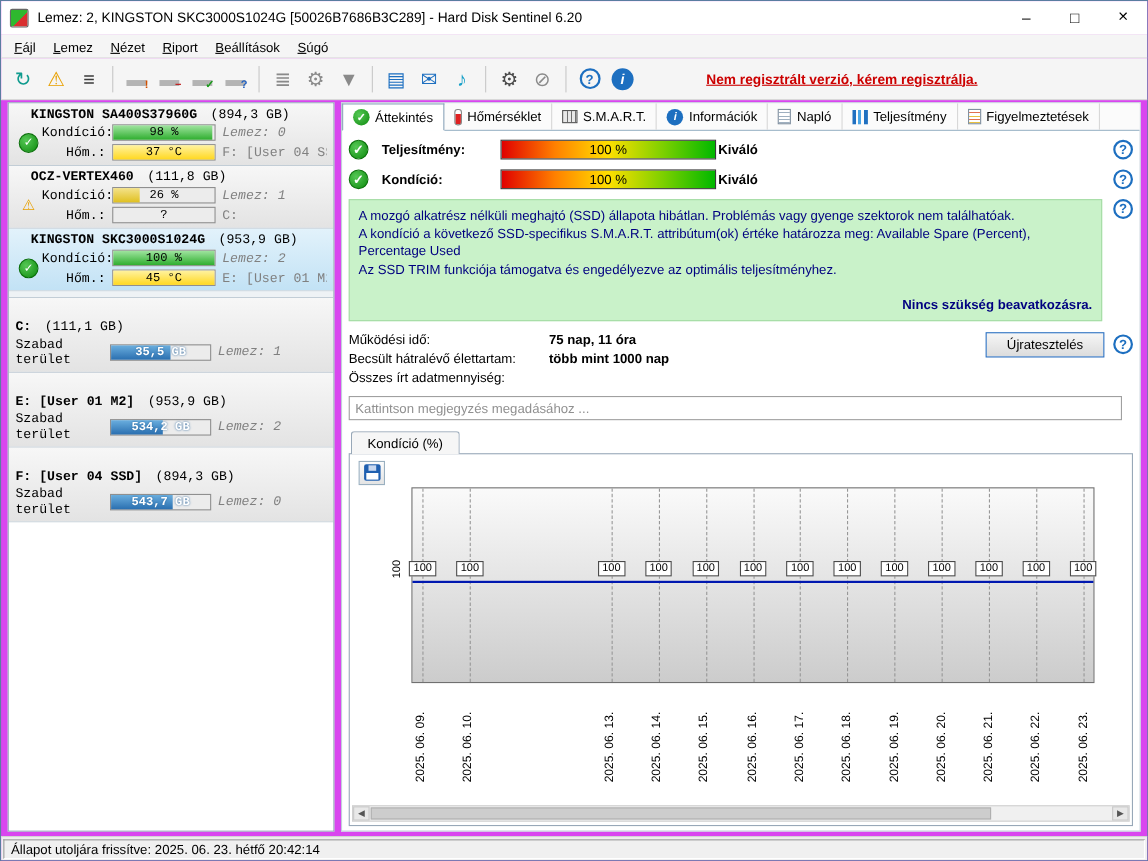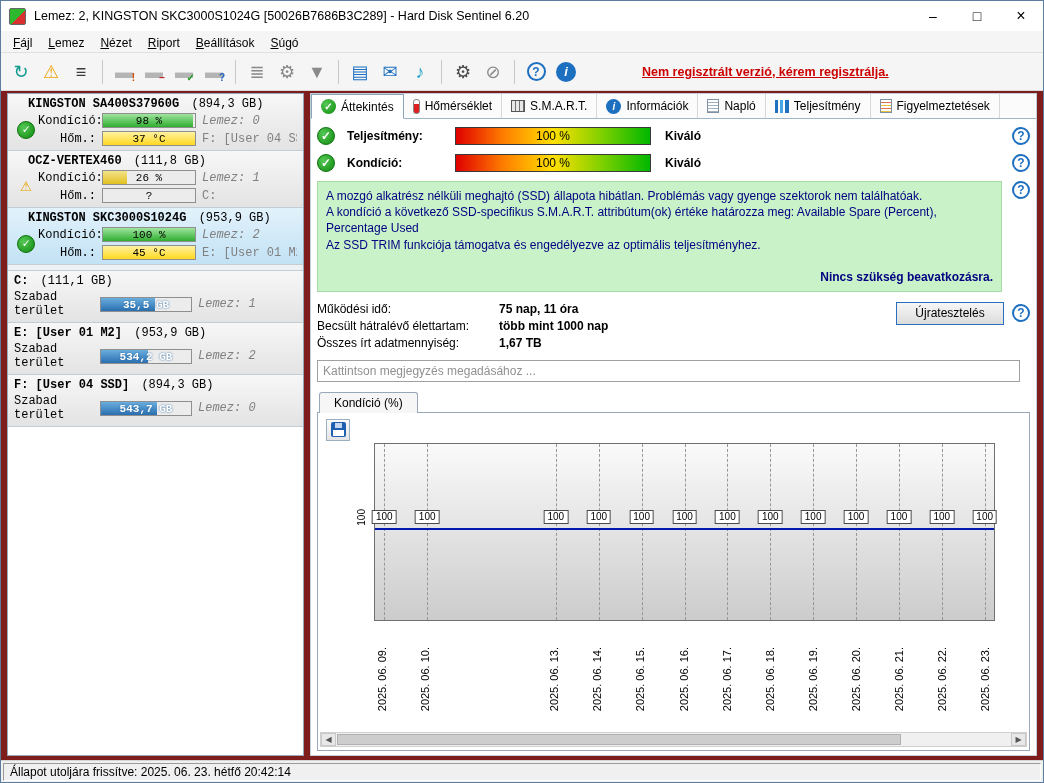--- a/index.html
+++ b/index.html
@@ -1,17 +1,17 @@
 <!DOCTYPE html>
 <html><head>
 <meta charset="utf-8">
 <style>
   html,body{margin:0;padding:0;background:#fff;font-family:"Liberation Sans",sans-serif;font-size:12px;color:#000;}
   *{box-sizing:border-box;}
-  .window{width:1044px;height:783px;border:1px solid #5a7da0;display:flex;flex-direction:column;background:#7f1d1d;overflow:hidden;}
+  .window{width:1044px;height:783px;border:1px solid #5a7da0;display:flex;flex-direction:column;background:#d946ef;overflow:hidden;}
 
   
   .titlebar{height:30px;display:flex;align-items:center;background:#fff;flex:0 0 auto;}
   .app-icon{width:17px;height:17px;margin:0 8px 0 8px;border:1px solid #666;border-radius:2px;
     background:linear-gradient(135deg,#2eb82e 0 55%,#d93030 55% 100%);}
   .title-text{flex:1;font-size:12.5px;white-space:nowrap;overflow:hidden;}
   .win-btn{width:44px;height:30px;display:flex;align-items:center;justify-content:center;font-size:14px;background:none;border:none;cursor:default;font-family:inherit;}
   .win-btn.close{font-size:16px;}
 
   
@@ -51,21 +51,21 @@
   .fill.temp{background:linear-gradient(#fff2a0,#ffd820);}
   .fill.free{background:linear-gradient(#6aaede,#2a6fb0);}
   .bar .txt{position:absolute;inset:0;text-align:center;font-size:11px;line-height:14px;}
   .bar .txt.white{color:#fff;font-weight:bold;text-shadow:0 0 2px #26639c;}
   .meta{color:#808080;white-space:nowrap;overflow:hidden;}
   .meta.it{font-style:italic;}
   .status{justify-self:center;}
   .status.ok{width:18px;height:18px;border-radius:50%;background:radial-gradient(circle at 35% 35%,#55c855,#0e8a0e);border:1px solid #0a700a;color:#fff;font-size:12px;font-weight:bold;display:flex;align-items:center;justify-content:center;}
   .status.warn{color:#e8a000;font-size:19px;line-height:1;}
   .list-gap{height:6px;background:#eef2f5;border-bottom:1px solid #c2cdd6;}
-  .part-head{white-space:nowrap;margin-bottom:2px;}
+  .part-head{white-space:nowrap;margin-bottom:2px;margin-top:16px;}
   .p-r{display:grid;grid-template-columns:80px 92px 1fr;gap:6px;align-items:center;}
   .sidebar-fill{flex:1;background:#fff;}
 
   
   .tabbar{height:25px;display:flex;align-items:stretch;background:#fbfbfb;border-bottom:1px solid #9eb6c8;flex:0 0 auto;}
   .tab{display:inline-flex;align-items:center;gap:5px;padding:0 9px;border-right:1px solid #d8d8d8;cursor:default;white-space:nowrap;}
   .tab.active{border:1px solid #8aa4ba;border-bottom:1px solid #fff;background:#fff;margin-bottom:-1px;}
   .tico-check{width:15px;height:15px;border-radius:50%;background:radial-gradient(circle at 35% 35%,#55c855,#0e8a0e);color:#fff;font-size:10px;font-weight:bold;display:flex;align-items:center;justify-content:center;}
   .tico-therm{width:7px;height:15px;border:1px solid #888;border-radius:3px;background:linear-gradient(#fdfdfd 0 30%,#e02020 30%);}
   .tico-smart{width:14px;height:12px;border:1px solid #555;background:repeating-linear-gradient(90deg,#e8e8e8 0 3px,#707070 3px 4px);}
@@ -75,21 +75,21 @@
   .tico-warns{width:12px;height:14px;border:1px solid #8090a0;background:repeating-linear-gradient(#fff 0 2px,#e07050 2px 3px,#fff 3px 5px,#e8c040 5px 6px);}
 
   
   .overview{padding:8px 6px 0 6px;flex:0 0 auto;}
   .ov-row{display:flex;align-items:center;margin-bottom:9px;}
   .ov-ico{width:30px;display:flex;justify-content:flex-start;}
   .ov-label{width:108px;font-weight:bold;}
   .gradbar{position:relative;width:196px;height:18px;border:1px solid #3a3a3a;
     background:linear-gradient(90deg,#e00000 0%,#ff8000 25%,#ffe000 50%,#80d000 75%,#00b800 100%);}
   .gradbar .txt{position:absolute;inset:0;text-align:center;line-height:16px;font-size:12px;}
-  .rating{font-weight:bold;margin-left:14px;}
+  .rating{font-weight:bold;margin-left:2px;}
   .spacer{flex:1;}
   .help-circle{width:18px;height:18px;border-radius:50%;border:2px solid #1d6fc0;color:#1d6fc0;font-weight:bold;font-size:12px;display:flex;align-items:center;justify-content:center;background:#fff;flex:0 0 auto;cursor:default;}
   .msg-row{display:flex;align-items:flex-start;margin-bottom:10px;}
   .message{flex:1;background:#c9f2c9;border:1px solid #a5dca5;color:#000080;padding:6px 8px;line-height:1.35;margin-right:10px;}
   .message .emph{font-weight:bold;margin-top:16px;text-align:right;}
   .stats-row{display:flex;align-items:flex-start;margin-bottom:10px;}
   .stats{flex:1;display:grid;grid-template-columns:182px 1fr;row-gap:3px;}
   .stat-val{font-weight:bold;}
   .retest-zone{display:flex;align-items:center;gap:8px;margin-right:0;}
   .retest-btn{min-width:108px;height:23px;border:1px solid #2a6fc0;background:linear-gradient(#f6f6f6,#dcdcdc);font-family:inherit;font-size:12px;cursor:default;}
@@ -419,21 +419,20 @@
           <span class="help-circle">?</span>
         </div>
 
         <div class="stats-row">
           <div class="stats">
             <span>Működési idő:</span>
             <span class="stat-val">75 nap, 11 óra</span>
             <span>Becsült hátralévő élettartam:</span>
             <span class="stat-val">több mint 1000 nap</span>
             <span>Összes írt adatmennyiség:</span>
-            <span class="stat-val">1,67 TB</span>
           </div>
           <div class="retest-zone">
             <button class="retest-btn">Újratesztelés</button>
             <span class="help-circle">?</span>
           </div>
         </div>
 
         <div class="comment-row">
           <input class="comment-input" type="text" placeholder="Kattintson megjegyzés megadásához ..." style="">
         </div>

